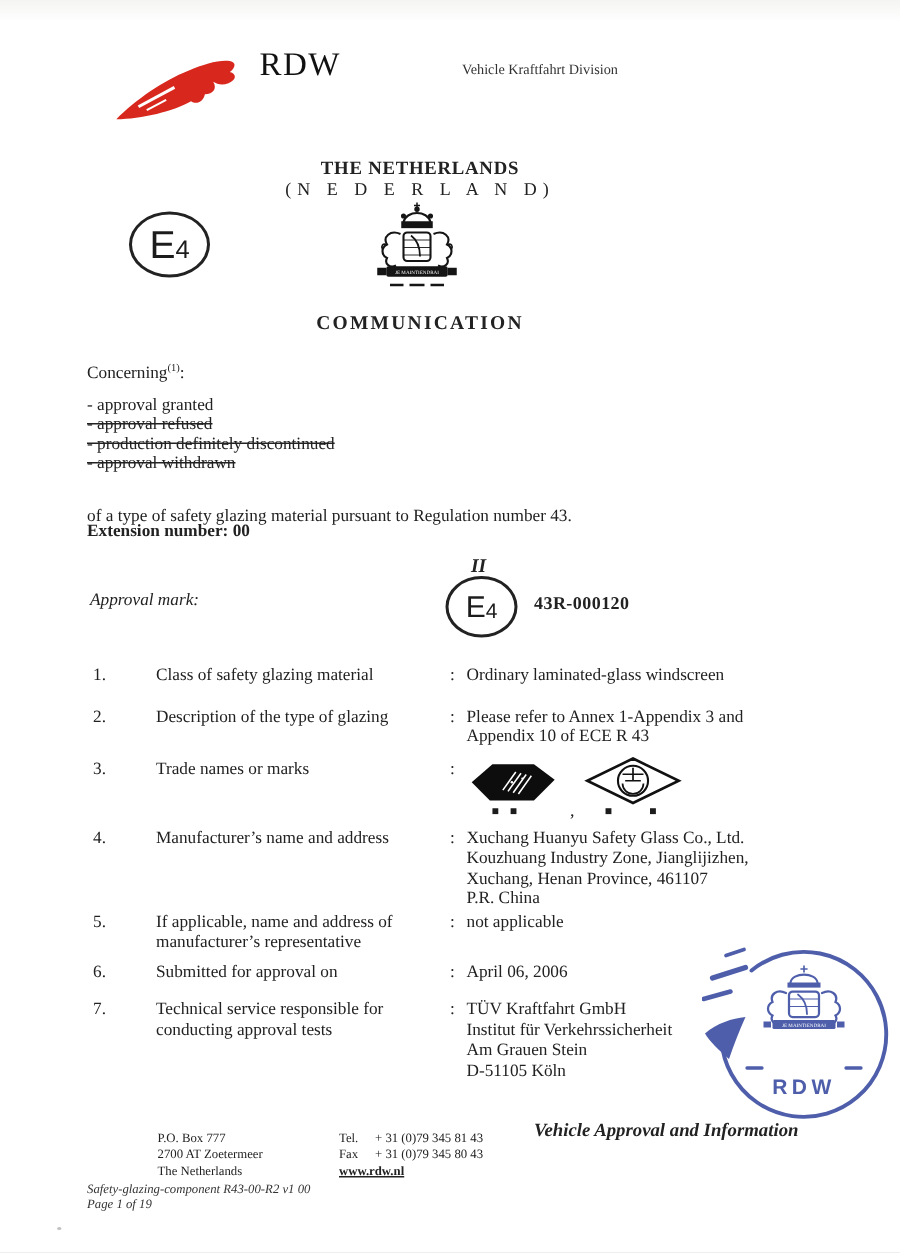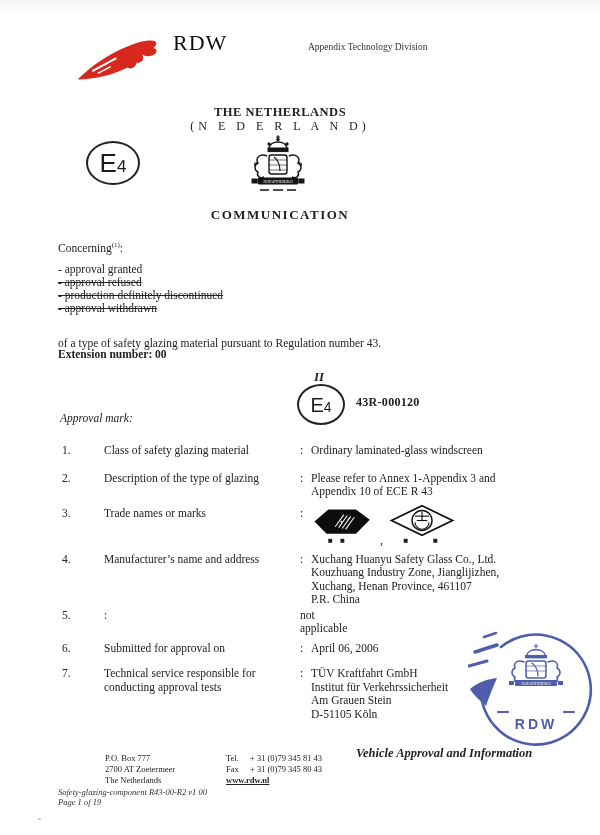--- a/index.html
+++ b/index.html
@@ -29,21 +29,21 @@
   #e4-small .eN{font-size:14px;line-height:1;margin-top:5px;}
   
   #concerning{left:58px;top:238px;font-size:11.5px;line-height:14px;width:480px;}
   #concerning sup{font-size:7px;vertical-align:super;}
   #options{margin-top:8px;line-height:13.2px;}
   .struck{text-decoration:line-through;}
   #subject{margin-top:20px;}
   
   #approval-row{left:58px;top:348px;width:488px;display:flex;justify-content:space-between;font-weight:bold;font-size:11.5px;}
   
-  #mark-label{left:60px;top:394px;font-style:italic;font-size:11.5px;margin-top:18px;}
+  #mark-label{left:60px;top:394px;font-style:italic;font-size:11.5px;}
   #mark-class{left:314px;top:369px;font-weight:bold;font-style:italic;font-size:13px;}
   #mark-number{left:356px;top:395px;font-weight:bold;font-size:12px;letter-spacing:.3px;}
   
   #items{left:62px;top:444px;width:500px;font-size:11.5px;line-height:13.5px;}
   .row{display:grid;grid-template-columns:42px 196px 11px 1fr;align-items:start;}
   .r1{margin-bottom:14px;} .r2{margin-bottom:8px;} .r3{margin-bottom:8px;}
   .r4{margin-bottom:2px;} .r5{margin-bottom:6px;} .r6{margin-bottom:12px;}
   .logos{display:flex;align-items:flex-end;gap:5px;margin-top:-4px;}
   .logos .sep{font-size:12px;line-height:10px;}
   
@@ -62,21 +62,21 @@
 <body>
 
 <div id="page">
 
   <svg class="abs" style="left:74px;top:37px;" width="92" height="48" viewBox="0 0 96 52">
     <path fill="#d8281e" d="M2,46 C16,32 36,18 54,11 C66,6 76,3 84,4 C89,5 88,9 84,12 C89,13 89,18 83,20 C79,21.5 75,21 72,19 C75,24 72,28 66,28 C65,33 60,36 56,33 C44,40 20,46 2,46 Z"></path>
     <path d="M18,37 L44,23" stroke="#ffffff" stroke-width="2.2" fill="none"></path>
     <path d="M24,39.5 L38,32" stroke="#ffffff" stroke-width="1.5" fill="none"></path>
   </svg>
   <div id="brand" class="abs">RDW</div>
-  <div id="division" class="abs">Appendix Technology Division</div>
+  <div id="division" class="abs">Vehicle Kraftfahrt Division</div>
 
   <div id="e4-big" class="abs emark">
     <span class="eE">E</span>
       <span class="eN">4</span>
   </div>
   <div id="country" class="abs centerband">THE NETHERLANDS</div>
   <div id="country-native" class="abs centerband">(N E D E R L A N D)</div>
 
   <svg class="abs" style="left:246px;top:133px;" width="64" height="68" viewBox="0 0 64 66">
     <g stroke="#151515" fill="none" stroke-width="1">
@@ -184,20 +184,22 @@
       <span>Manufacturer’s name and address</span>
       <span>:</span>
       <span class="ml">Xuchang Huanyu Safety Glass Co., Ltd.
 Kouzhuang Industry Zone, Jianglijizhen,
 Xuchang, Henan Province, 461107
 P.R. China</span>
     </div>
 
     <div class="row r5">
       <span>5.</span>
+      <span class="ml">If applicable, name and address of
+manufacturer’s representative</span>
       <span>:</span>
       <span class="ml">not applicable</span>
     </div>
 
     <div class="row r6">
       <span>6.</span>
       <span>Submitted for approval on</span>
       <span>:</span>
       <span class="ml">April 06, 2006</span>
     </div>

